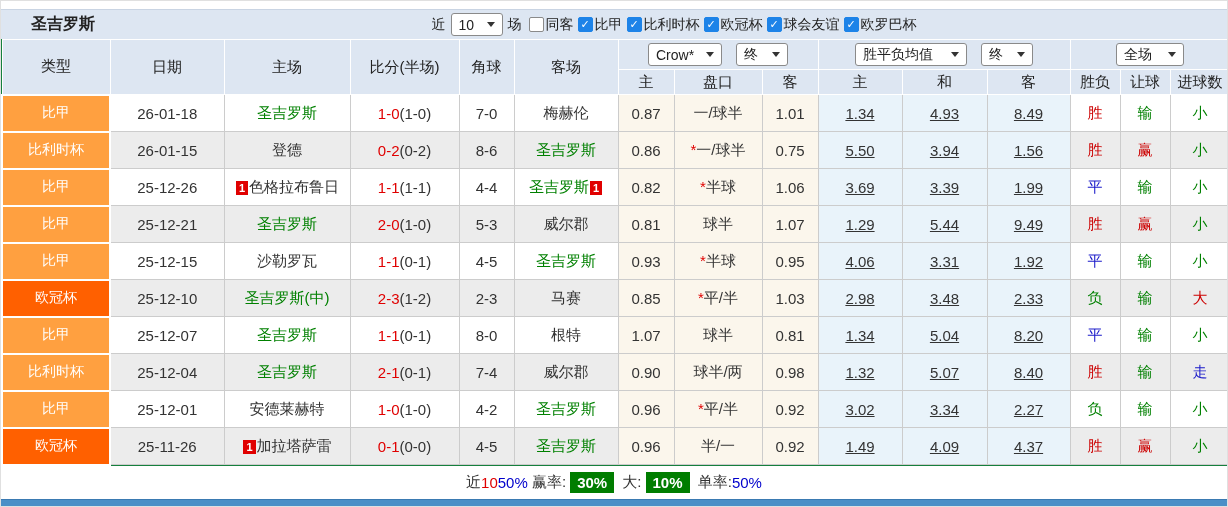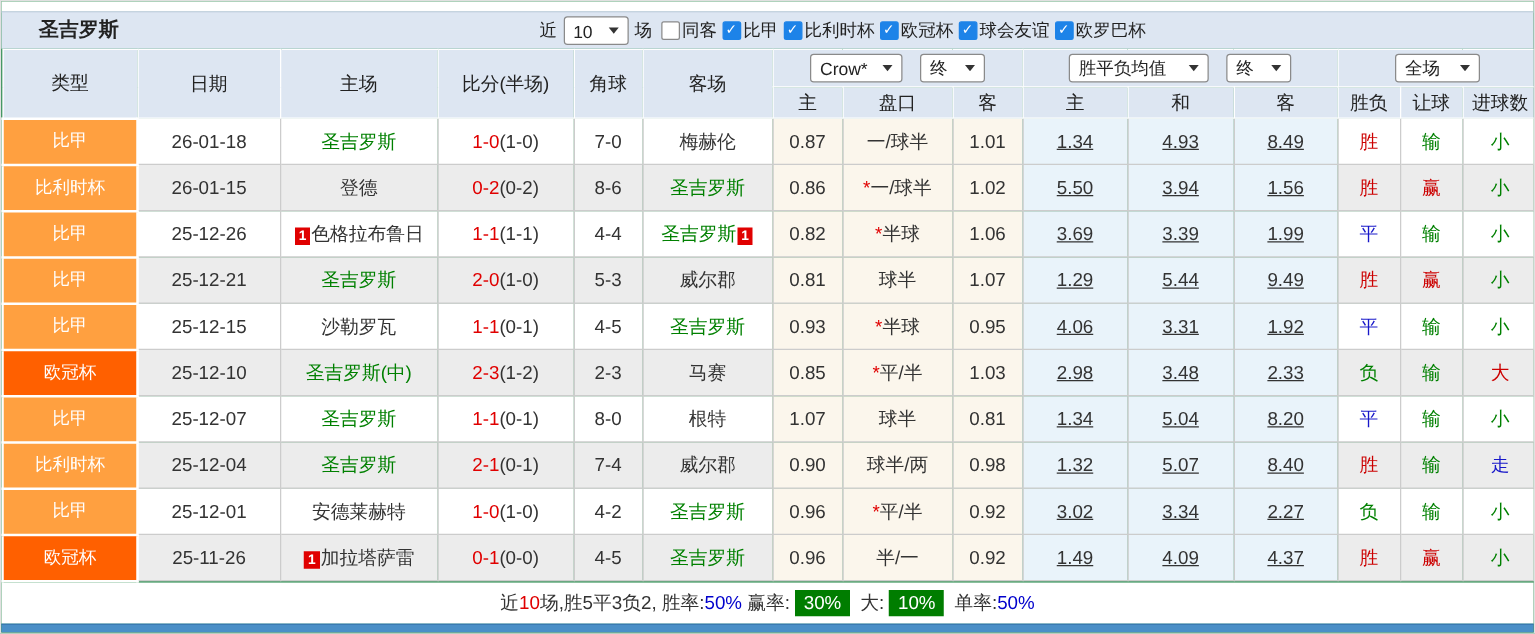--- a/index.html
+++ b/index.html
@@ -32,21 +32,21 @@
   td.avgc, tr.alt td.avgc { background: #e9f3fa; text-decoration: underline; }
   .green { color: #008000; }
   .score .ft { color: #e00000; }
   .score .ht { color: #333; }
   .badge { display: inline-block; background: #e00000; color: #fff; font-size: 11px; line-height: 14px; padding: 0 3px; margin: 0 1px; font-weight: bold; }
   .star { color: #e00000; }
 
   
   .footer { height: 33px; display: flex; align-items: center; justify-content: center; font-size: 15px; color: #333; background: #fff; }
   .footer span { white-space: pre; }
-  .box { background: #007d00; color: #fff; padding: 2px 7px; margin: 0 4px; }
+  .box { background: #007d00; color: #fff; padding: 2px 7px; margin: 0 4px; font-weight: bold; }
   .blue-text { color: #0000cc; }
   .red-text { color: #e00000; }
   .bottom-bar { height: 7px; background: #4a8fc7; border-top: 1px solid #3a7ab2; }
 </style>
 </head>
 <body>
 
 <div class="page">
   <div class="top-strip"></div>
 
@@ -179,21 +179,21 @@
     </tr>
         <tr class="alt">
       <td class="type" style="background: rgb(255, 160, 64);">比利时杯</td>
       <td class="date">26-01-15</td>
       <td class="team home"><span class="">登德</span></td>
       <td class="score"><span class="ft">0-2</span><span class="ht">(0-2)</span></td>
       <td class="corner">8-6</td>
       <td class="team away"><span class="green">圣吉罗斯</span></td>
       <td class="cream oh">0.86</td>
       <td class="cream hc"><span class="star">*</span><span class="hname">一/球半</span></td>
-      <td class="cream oa">1.02</td>
+      <td class="cream oa">0.75</td>
       <td class="avgc ah">5.50</td>
       <td class="avgc ad">3.94</td>
       <td class="avgc aa">1.56</td>
       <td class="r1" style="color: rgb(204, 0, 0);">胜</td>
       <td class="r2" style="color: rgb(204, 0, 0);">赢</td>
       <td class="r3" style="color: rgb(0, 128, 0);">小</td>
     </tr>
         <tr>
       <td class="type" style="background: rgb(255, 160, 64);">比甲</td>
       <td class="date">25-12-26</td>
@@ -329,21 +329,20 @@
       <td class="r1" style="color: rgb(204, 0, 0);">胜</td>
       <td class="r2" style="color: rgb(204, 0, 0);">赢</td>
       <td class="r3" style="color: rgb(0, 128, 0);">小</td>
     </tr>
       </tbody>
   </table>
 
   <div class="footer">
     <span>近</span>
       <span class="red-text">10</span>
-      <span>场,胜5平3负2, 胜率:</span>
       <span class="blue-text">50%</span>
       <span> 赢率:</span>
       <span class="box">30%</span>
       <span> 大:</span>
       <span class="box">10%</span>
       <span> 单率:</span>
       <span class="blue-text">50%</span>
   </div>
 
   <div class="bottom-bar"></div>

